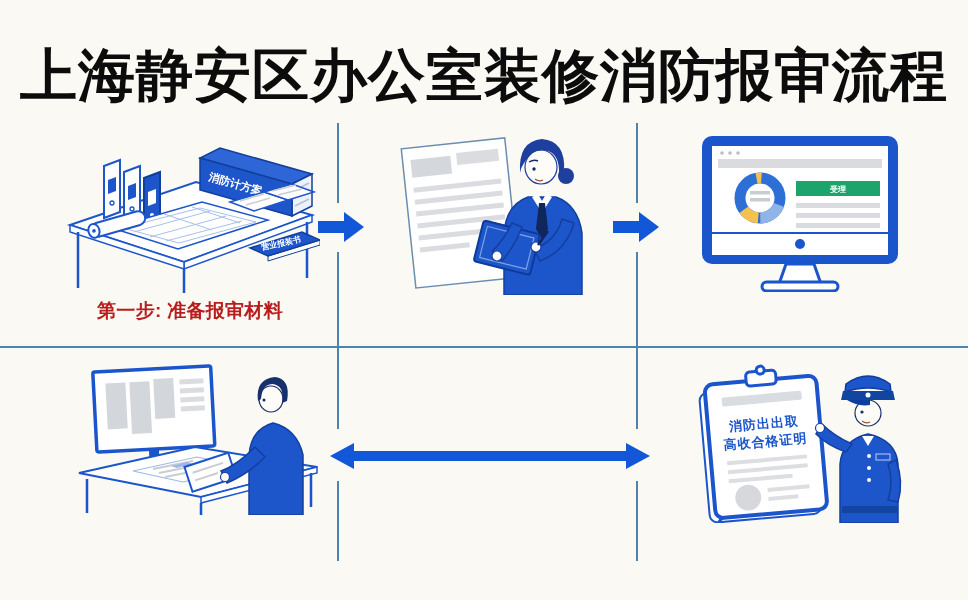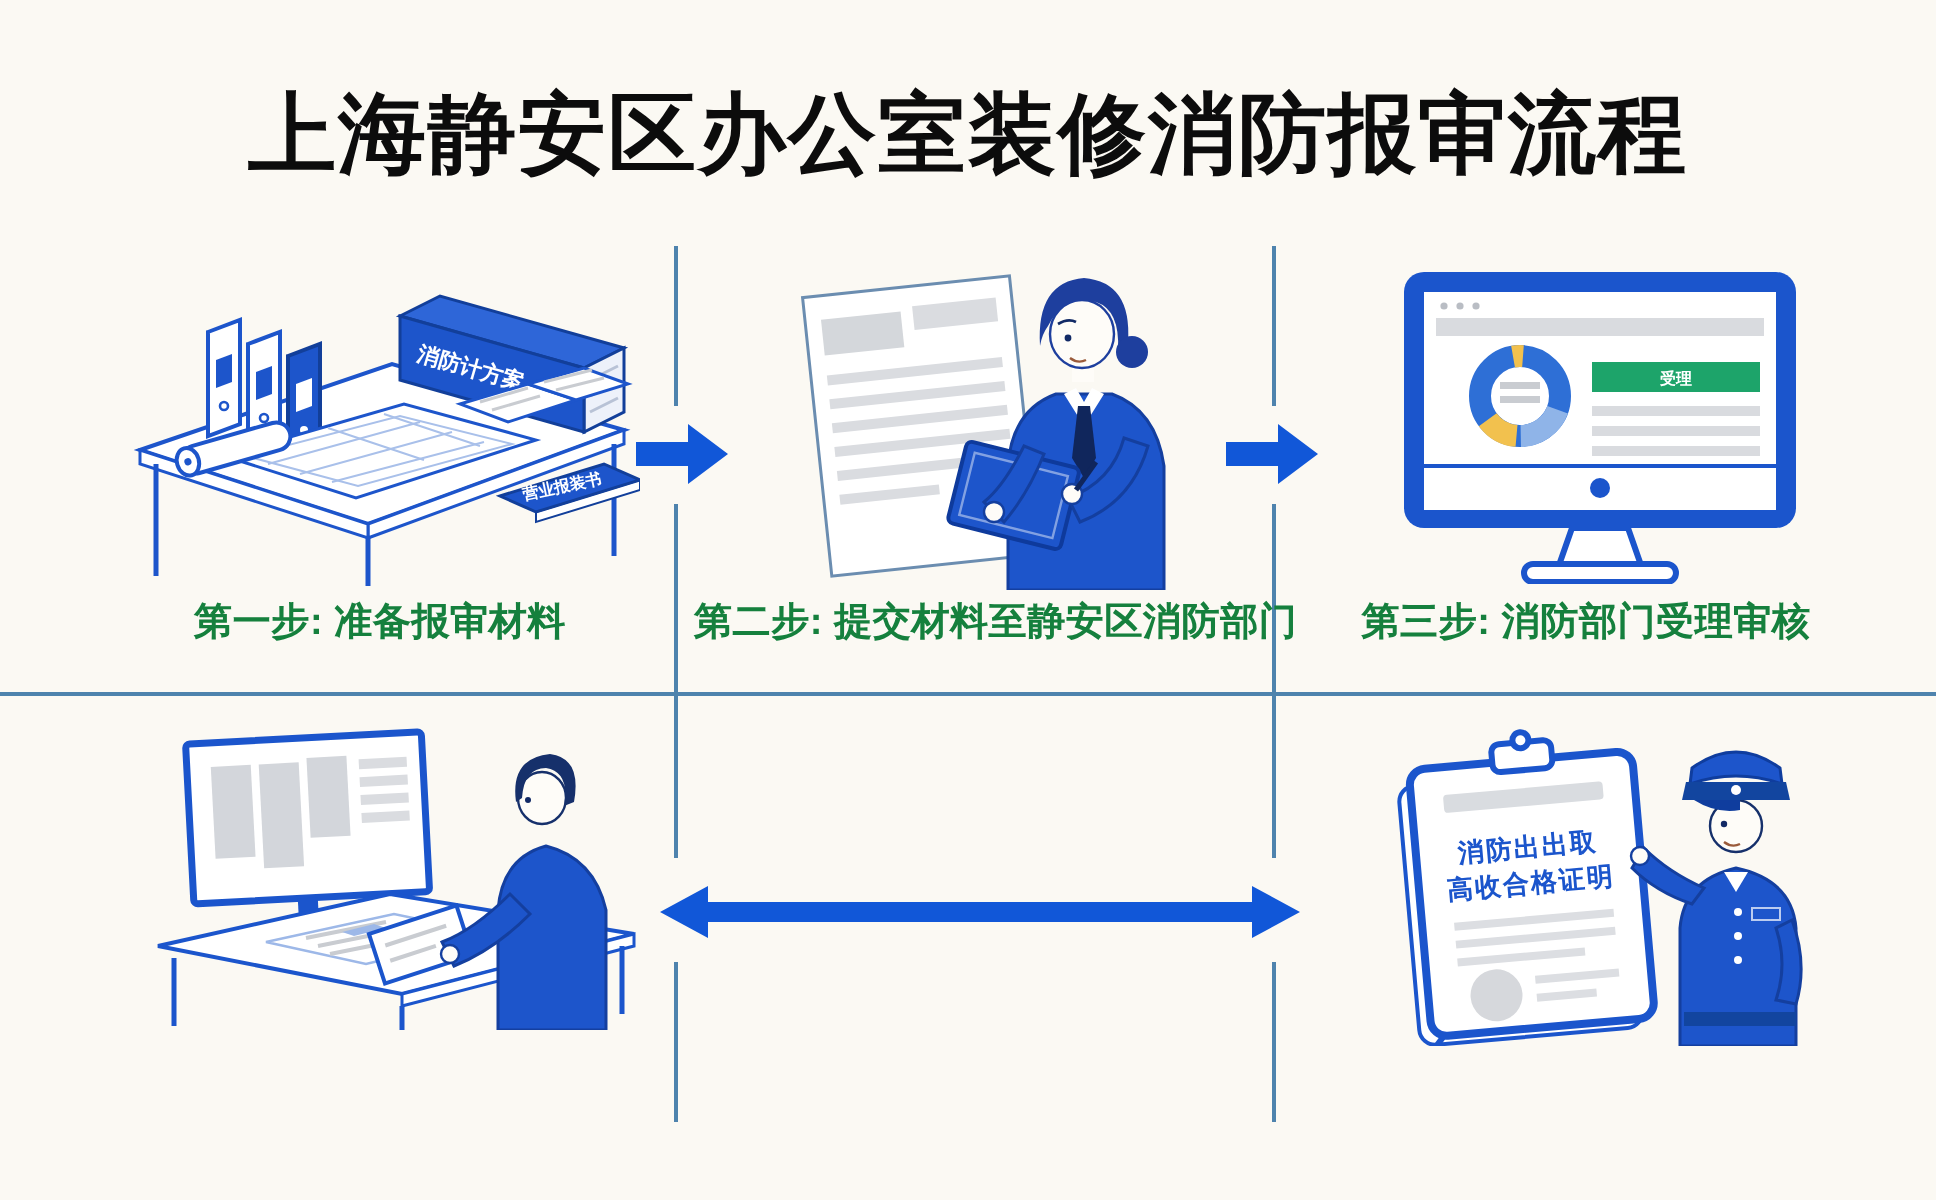--- a/index.html
+++ b/index.html
@@ -1,23 +1,23 @@
 <!DOCTYPE html>
 <html><head>
 <meta charset="utf-8">
 <style>
   html,body{margin:0;padding:0;}
   body{font-family:"Liberation Sans","DejaVu Sans",sans-serif;}
   .canvas{position:relative;width:968px;height:600px;background:#fbf9f3;overflow:hidden;}
   .title{position:absolute;top:38px;left:0;width:100%;text-align:center;
-         font-size:44px;font-weight:900;color:#0c0c0c;letter-spacing:1px;}
+         font-size:57px;font-weight:900;color:#0c0c0c;letter-spacing:1px;}
   .line{position:absolute;background:#4e83ad;}
   .vline{width:2px;}
   .hline{height:2px;}
-  .step-label{position:absolute;font-weight:700;font-size:19px;color:#15803d;
+  .step-label{position:absolute;font-weight:700;font-size:19px;color:#b91c1c;
               text-align:center;letter-spacing:.3px;white-space:nowrap;}
   .ill{position:absolute;}
   .arrow{position:absolute;}
 </style>
 </head>
 <body>
 
 <div class="canvas">
 
   <div class="title">上海静安区办公室装修消防报审流程</div>
@@ -227,16 +227,14 @@
       <g>
         <path d="M176,26 Q198,10 220,26 L221,34 Q198,26 175,34 Z" fill="#1d55cb" stroke="#0f3d9e" stroke-width="1.5"></path>
         <path d="M173,33 L223,33 L225,42 L171,42 Z" fill="#12459f"></path>
         <circle cx="198" cy="37" r="2.5" fill="#ffffff"></circle>
         <path d="M177,42 Q188,49 200,47 L200,42 Z" fill="#0f3d9e"></path>
       </g>
     </g>
   </svg>
 
   <div class="step-label" style="left:55px;top:298px;width:270px">第一步: 准备报审材料</div>
-  <div class="step-label" style="left:347px;top:298px;width:290px">第二步: 提交材料至静安区消防部门</div>
-  <div class="step-label" style="left:648px;top:298px;width:290px">第三步: 消防部门受理审核</div>
 
 </div>
 
 </body></html>

